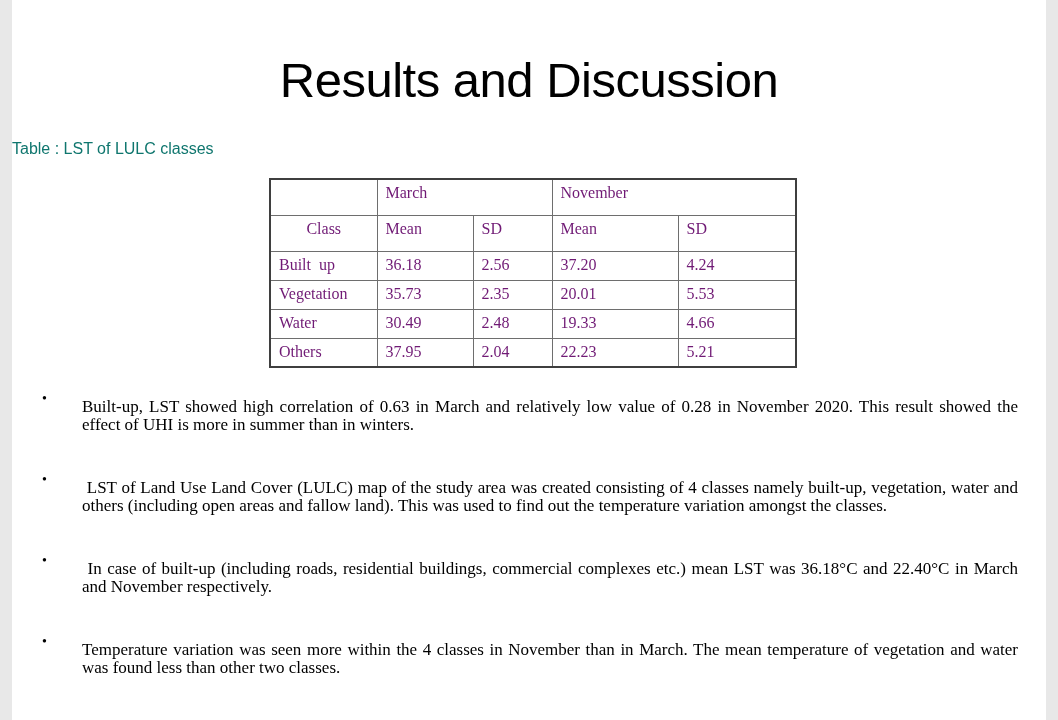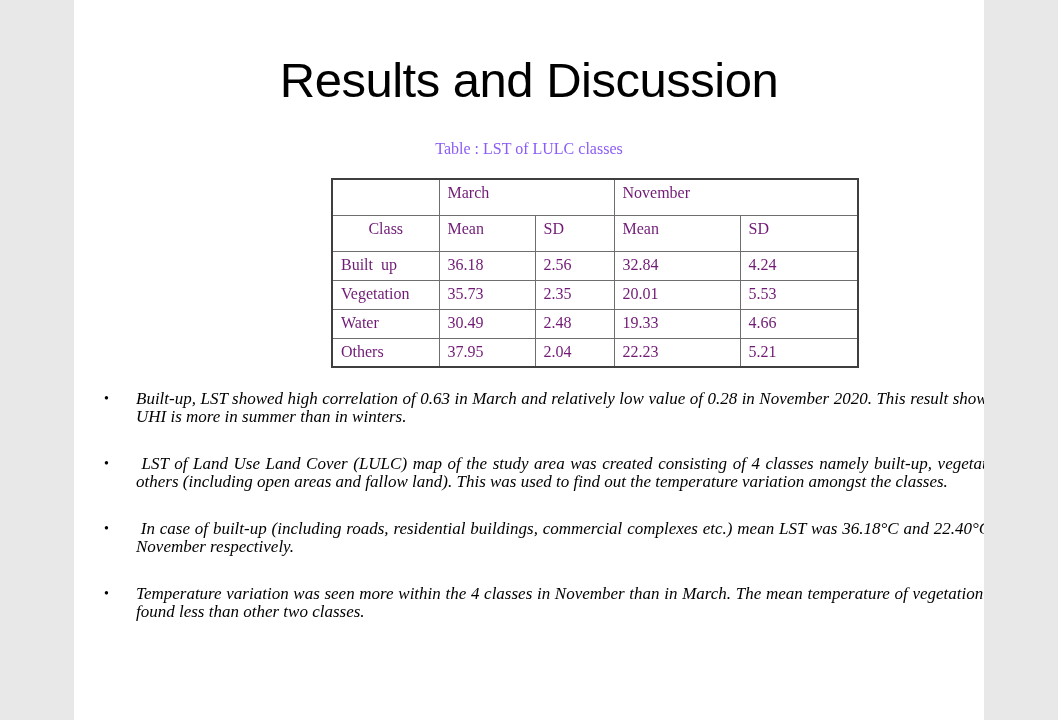--- a/index.html
+++ b/index.html
@@ -1,18 +1,18 @@
 <!DOCTYPE html>
 <html><head>
 <meta charset="utf-8">
 <style>
   html, body { margin: 0; padding: 0; background: #e8e8e8; }
   .slide {
     position: relative;
-    width: 910px;
+    width: 1034px;
     height: 720px;
     background: #ffffff;
     margin: 0 auto;
     overflow: hidden;
     color: #000000;
   }
 
   
   .title {
     position: absolute;
@@ -28,25 +28,24 @@
     letter-spacing: -0.5px;
     color: #000000;
   }
 
   
   .caption {
     position: absolute;
     top: 139px;
     left: 0;
     right: 0;
-    text-align: center;
-    font-family: Liberation Serif, serif;
+    font-family: Liberation Sans, sans-serif;
     font-size: 16px;
     line-height: 19px;
-    color: #8b5cf6;
+    color: #0f766e;
   }
 
   
   table.lst-table {
     position: absolute;
     left: 257px;
     top: 178px;
     width: 526px;
     border-collapse: collapse;
     table-layout: fixed;
@@ -85,24 +84,23 @@
     margin-bottom: 29px;
   }
   .bullet-dot {
     flex: 0 0 32px;
     width: 32px;
     font-size: 14px;
     line-height: 18px;
   }
   .bullet-text {
     flex: 1 1 auto;
-    margin: 0;
+    margin: 8px;
     text-align: justify;
     white-space: pre-wrap;
-    font-style: italic;
   }
 </style>
 </head>
 <body>
 
 <div class="slide">
 
   <h1 class="title">Results and Discussion</h1>
 
   <div class="caption">Table : LST of LULC classes</div>
@@ -125,21 +123,21 @@
         <td class="class-head">Class</td>
         <td>Mean</td>
         <td class="sd-cell">SD</td>
         <td>Mean</td>
         <td class="sd-cell">SD</td>
       </tr>
       <tr class="row-data">
         <td>Built  up</td>
         <td>36.18</td>
         <td class="sd-cell">2.56</td>
-        <td>32.84</td>
+        <td>37.20</td>
         <td class="sd-cell">4.24</td>
       </tr>
       <tr class="row-data">
         <td>Vegetation</td>
         <td>35.73</td>
         <td class="sd-cell">2.35</td>
         <td>20.01</td>
         <td class="sd-cell">5.53</td>
       </tr>
       <tr class="row-data">

